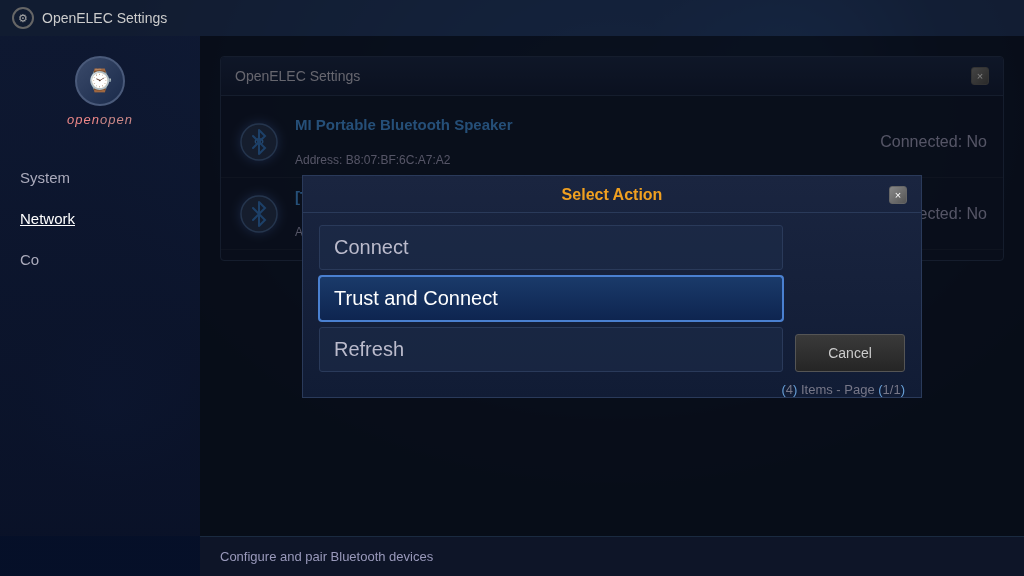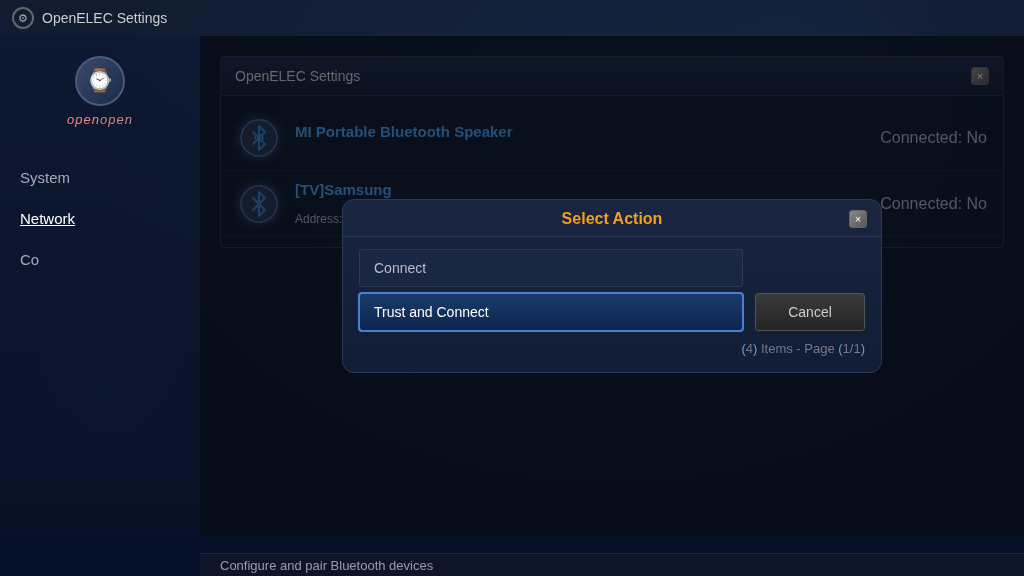--- a/index.html
+++ b/index.html
@@ -163,21 +163,21 @@
       flex-shrink: 0;
       display: flex; align-items: center; justify-content: center;
       font-size: 28px;
       filter: drop-shadow(0 0 6px rgba(100,150,255,0.4));
     }
     .device-info { flex: 1; }
     .device-name {
       color: #4a9ef0;
       font-size: 15px;
       font-weight: bold;
-      margin-bottom: 14px;
+      margin-bottom: 20px;
     }
     .device-address {
       color: #88a;
       font-size: 12px;
     }
     .device-address span { color: #aac; }
     .device-status {
       color: #888;
       font-size: 16px;
     }
@@ -189,23 +189,23 @@
       top: 0; left: 0; right: 0; bottom: 0;
       background: rgba(0,0,0,0.5);
       z-index: 20;
       display: flex;
       align-items: center;
       justify-content: center;
     }
     .select-action-dialog {
       background: linear-gradient(to bottom, #1a2540, #111c35);
       border: 1px solid #2a3a5a;
-      border-radius: 12px;
-      width: 540px;
-      padding-bottom: 16px;
+      border-radius: 0;
+      width: 620px;
+      padding-bottom: 0;
       position: relative;
     }
     .dialog-title-bar {
       display: flex;
       align-items: center;
       justify-content: space-between;
       padding: 10px 14px 8px;
       border-bottom: 1px solid #2a3a5a;
     }
     .dialog-title {
@@ -231,21 +231,21 @@
     }
     .action-list {
       flex: 1;
       display: flex;
       flex-direction: column;
       gap: 6px;
     }
     .action-item {
       padding: 10px 14px;
       color: #bbc;
-      font-size: 14px;
+      font-size: 20px;
       background: rgba(30,45,75,0.5);
       border: 1px solid #2a3a5a;
       border-radius: 3px;
       cursor: pointer;
     }
     .action-item.selected {
       background: linear-gradient(to bottom, #1a3a6a, #0e2550);
       border: 1px solid #4a7ac0;
       color: #fff;
       outline: 2px solid #4a80d0;
@@ -275,21 +275,21 @@
       color: #778;
       font-size: 13px;
       margin-left: 11px;
     }
     .pagination .paren { color: #68a0d8; }
 
     
     .bottom-status {
       position: absolute;
       bottom: 0; left: 200px; right: 0;
-      height: 23px;
+      height: 40px;
       background: rgba(15,22,40,0.95);
       display: flex;
       align-items: center;
       padding: 0 20px;
       z-index: 5;
       border-top: 1px solid #1a2a40;
     }
     .bottom-status-text {
       color: #99b;
       font-size: 13px;
@@ -340,20 +340,24 @@
         <div class="device-icon">
           <svg width="40" height="40" viewBox="0 0 40 40">
             <circle cx="20" cy="20" r="18" fill="#2a3a5a" stroke="#4a6a9a" stroke-width="1.5"></circle>
             <text x="20" y="26" text-anchor="middle" font-size="18" fill="#4a90e0">⚭</text>
 
             <path d="M20 8 L20 32 M20 8 L26 14 L20 20 L26 26 L20 32 M20 20 L14 14 M20 20 L14 26" stroke="#3a80d0" stroke-width="2" fill="none" stroke-linecap="round"></path>
           </svg>
         </div>
         <div class="device-info">
           <div class="device-name">MI Portable Bluetooth Speaker</div>
+          <div class="device-address">
+            <span>Address:</span>
+            <span>B8:07:BF:6C:A7:A2</span>
+          </div>
         </div>
         <div class="device-status">
           <span>Connected:</span>
           <span>No</span>
         </div>
       </div>
 
       <div class="device-row">
         <div class="device-icon">
           <svg width="40" height="40" viewBox="0 0 40 40">
@@ -386,20 +390,23 @@
         </div>
       </div>
       <div class="dialog-body">
         <div class="action-list">
           <div class="action-item">
             <span>Connect</span>
           </div>
           <div class="action-item selected">
             <span>Trust and Connect</span>
           </div>
+          <div class="action-item">
+            <span>Refresh</span>
+          </div>
         </div>
         <div class="dialog-side">
           <button class="cancel-btn">
             <span>Cancel</span>
           </button>
         </div>
       </div>
       <div class="pagination">
         <span class="paren">(</span><span>4</span><span class="paren">)</span><span> Items - Page </span><span class="paren">(</span><span>1/1</span><span class="paren">)</span>
       </div>

